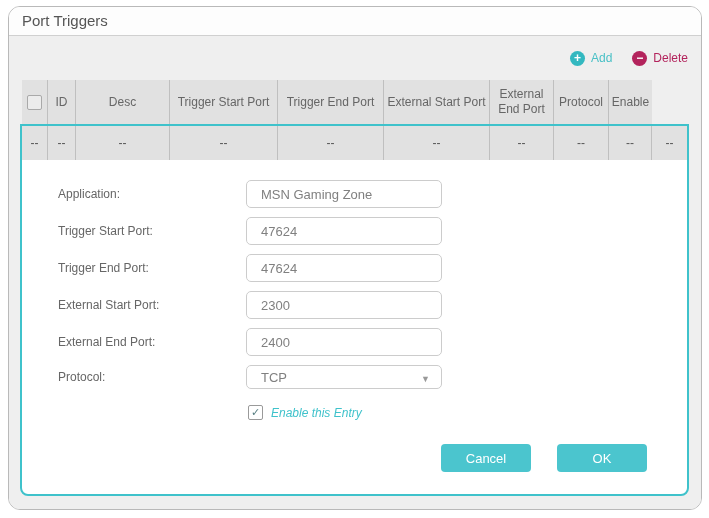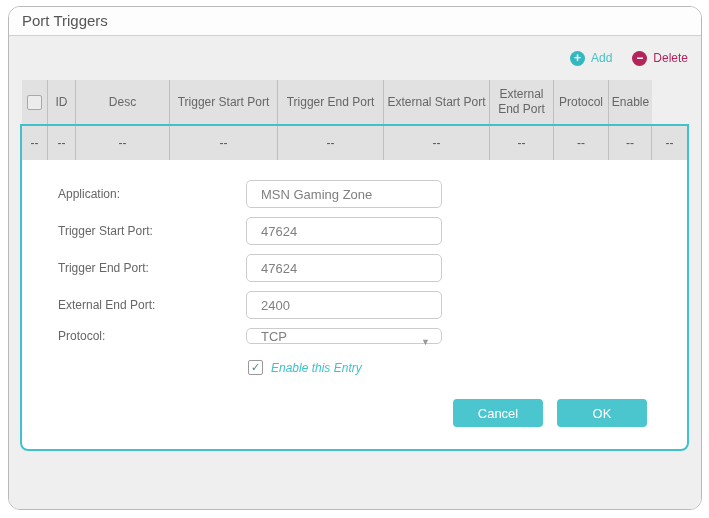--- a/index.html
+++ b/index.html
@@ -62,32 +62,32 @@
   .form { padding:20px 0 22px; }
   .form-row { display:flex; align-items:center; margin:0 0 9px 36px; }
   .form-label { width:188px; font-size:12px; color:#666; }
   .text-input {
     width:196px; height:28px; box-sizing:border-box; border:1px solid #cccccc;
     border-radius:5px; padding:0 10px 0 14px; font-size:13px; color:#808080;
     font-family:inherit; background:#fff; outline:none;
   }
   .select-wrap { position:relative; width:196px; }
   .select-display {
-    width:196px; height:16px; box-sizing:border-box; border:1px solid #cccccc;
+    width:196px; height:24px; box-sizing:border-box; border:1px solid #cccccc;
     border-radius:5px; padding-left:14px; font-size:13px; color:#808080;
     display:flex; align-items:center; background:#fff; cursor:pointer;
   }
   .caret { position:absolute; right:12px; top:9px; color:#999; font-size:9px; pointer-events:none; }
   .enable-row { display:flex; align-items:center; gap:8px; margin:16px 0 0 226px; }
   .checkbox {
     width:13px; height:13px; border:1px solid #9a9a9a; border-radius:2px; background:#fff;
     color:#557d80; font-size:11px; line-height:13px; text-align:center; cursor:pointer;
   }
   .enable-label { font-size:12px; color:#3fc2cb;font-style:italic; }
-  .btn-row { display:flex; justify-content:flex-end; gap:14px; padding-right:40px; margin-top:24px; }
+  .btn-row { display:flex; justify-content:flex-end; gap:26px; padding-right:40px; margin-top:24px; }
   .btn {
     width:90px; height:28px; background:#4bc5ce; border:none; border-radius:4px;
     color:#ffffff; font-size:13px; font-family:inherit; cursor:pointer;
   }
 </style>
 </head>
 <body>
 
 <div class="frame">
 
@@ -145,20 +145,24 @@
         <div class="form-row">
           <span class="form-label">Trigger Start Port:</span>
           <input class="text-input" type="text" value="47624" style="">
         </div>
 
         <div class="form-row">
           <span class="form-label">Trigger End Port:</span>
           <input class="text-input" type="text" value="47624" style="">
         </div>
 
+        <div class="form-row">
+          <span class="form-label">External Start Port:</span>
+          <input class="text-input" type="text" value="2300" style="">
+        </div>
 
         <div class="form-row">
           <span class="form-label">External End Port:</span>
           <input class="text-input" type="text" value="2400" style="">
         </div>
 
         <div class="form-row">
           <span class="form-label">Protocol:</span>
           <div class="select-wrap">
             <div class="select-display">TCP</div>

